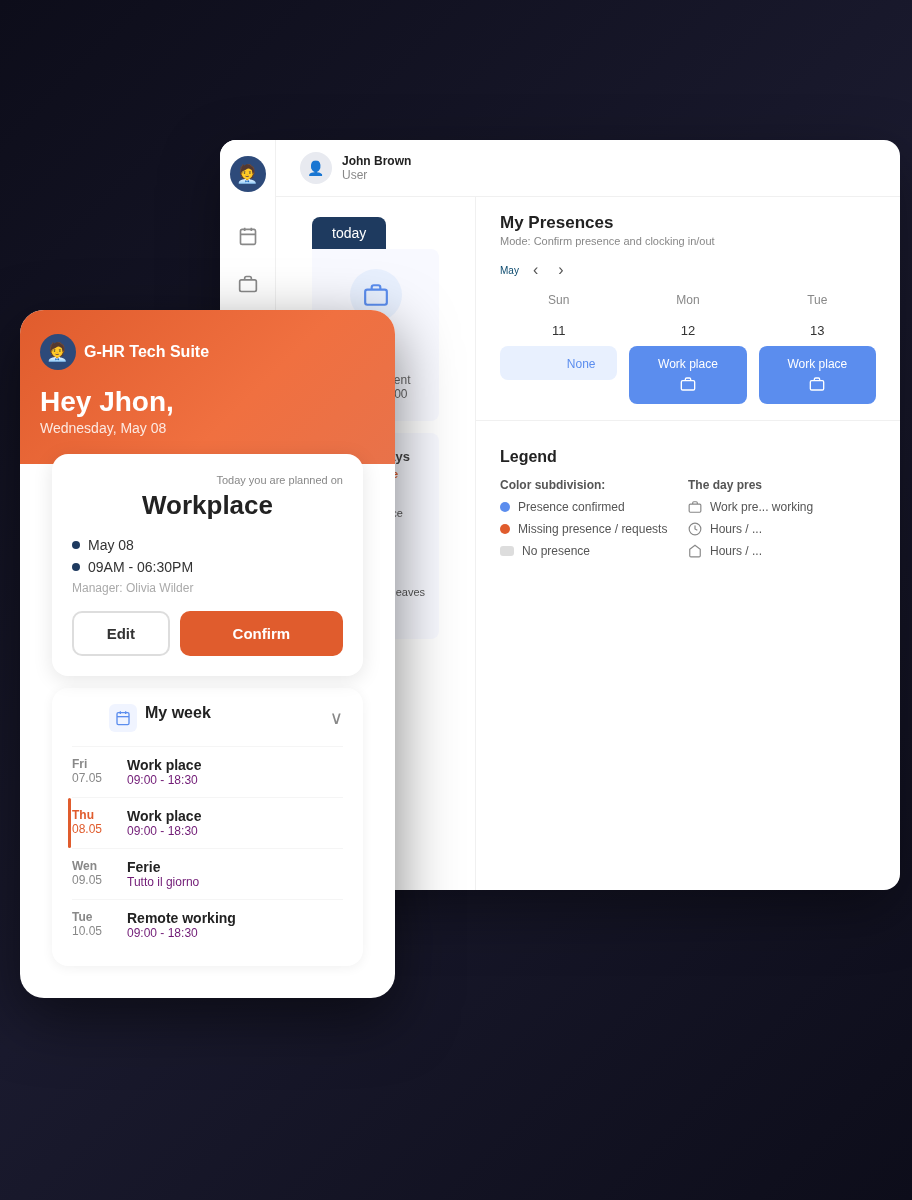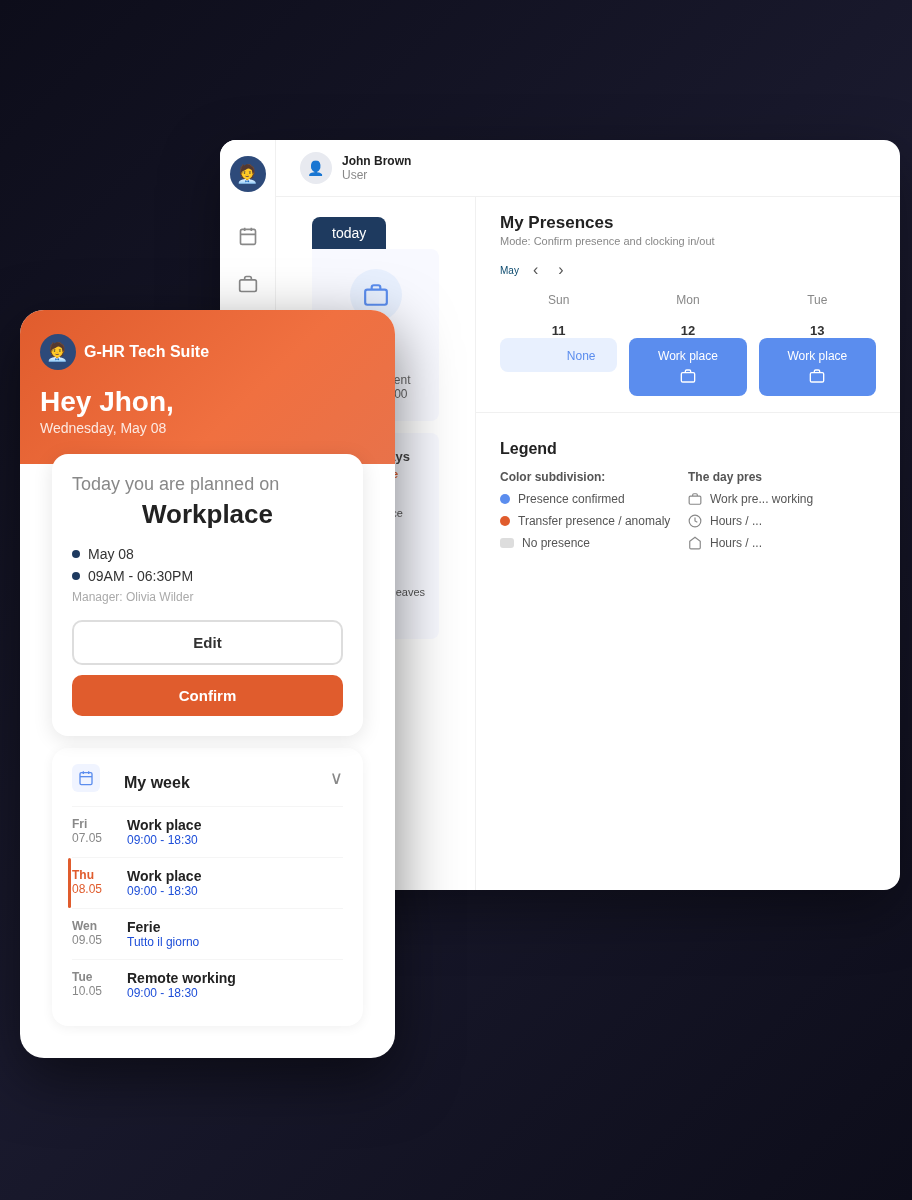--- a/index.html
+++ b/index.html
@@ -259,23 +259,23 @@
       text-align: center;
       font-size: 12px;
       color: #888;
       font-weight: 500;
       padding-bottom: 4px;
     }
 
     .cal-day {
       text-align: center;
       font-size: 13px;
-      font-weight: 700;
+      font-weight: 400;
       color: #333;
-      margin-bottom: 0;
+      margin-bottom: 8px;
     }
 
     .cal-cell {
       border-radius: 8px;
       padding: 8px;
       text-align: center;
     }
 
     .cal-cell.none {
       background: #e8f0fe;
@@ -405,22 +405,22 @@
       margin: 0 16px;
       border-radius: 16px;
       padding: 20px;
       margin-top: -10px;
       box-shadow: 0 4px 20px rgba(0,0,0,0.1);
       position: relative;
       z-index: 2;
     }
 
     .planned-text {
-      text-align: left;
-      font-size: 18px;
+      text-align: right;
+      font-size: 11px;
       color: #888;
       margin-bottom: 4px;
     }
 
     .workplace-title {
       text-align: center;
       font-size: 26px;
       font-weight: 800;
       color: #222;
       margin-bottom: 16px;
@@ -446,21 +446,20 @@
     .manager-text {
       font-size: 12px;
       color: #aaa;
       margin-top: 4px;
       margin-bottom: 16px;
     }
 
     .action-buttons {
       display: flex;
       gap: 10px;
-      flex-direction: column;
     }
 
     .btn-edit {
       flex: 1;
       padding: 12px;
       border: 2px solid #ddd;
       background: #fff;
       border-radius: 10px;
       font-size: 15px;
       font-weight: 600;
@@ -493,22 +492,23 @@
 
     .my-week-header {
       display: flex;
       align-items: center;
       justify-content: space-between;
       margin-bottom: 14px;
     }
 
     .my-week-left {
       display: flex;
-      align-items: flex-end;
-      gap: 24px;
+      align-items: flex-start;
+      gap: 8px;
+      margin-left: 37px;
     }
 
     .week-icon {
       width: 28px;
       height: 28px;
       background: #f0f4ff;
       border-radius: 6px;
       display: flex;
       align-items: center;
       justify-content: center;
@@ -569,21 +569,21 @@
     }
 
     .week-type {
       font-size: 14px;
       font-weight: 600;
       color: #222;
     }
 
     .week-time {
       font-size: 12px;
-      color: #1d4ed8;
+      color: #701a75;
     }
   </style>
 </head>
 <body>
 
 <div class="bg-overlay"></div>
 
 <div class="desktop-panel">
 
   <div class="desktop-sidebar">
@@ -723,21 +723,21 @@
             <div class="legend-col">
               <div class="legend-item">
                 <strong>Color subdivision:</strong>
               </div>
               <div class="legend-item">
                 <div class="legend-dot blue"></div>
                 <span>Presence confirmed</span>
               </div>
               <div class="legend-item">
                 <div class="legend-dot red"></div>
-                <span>Transfer presence / anomaly</span>
+                <span>Missing presence / requests</span>
               </div>
               <div class="legend-item">
                 <div class="legend-dot gray"></div>
                 <span>No presence</span>
               </div>
             </div>
             <div class="legend-col">
               <div class="legend-item">
                 <strong>The day pres</strong>
               </div>

